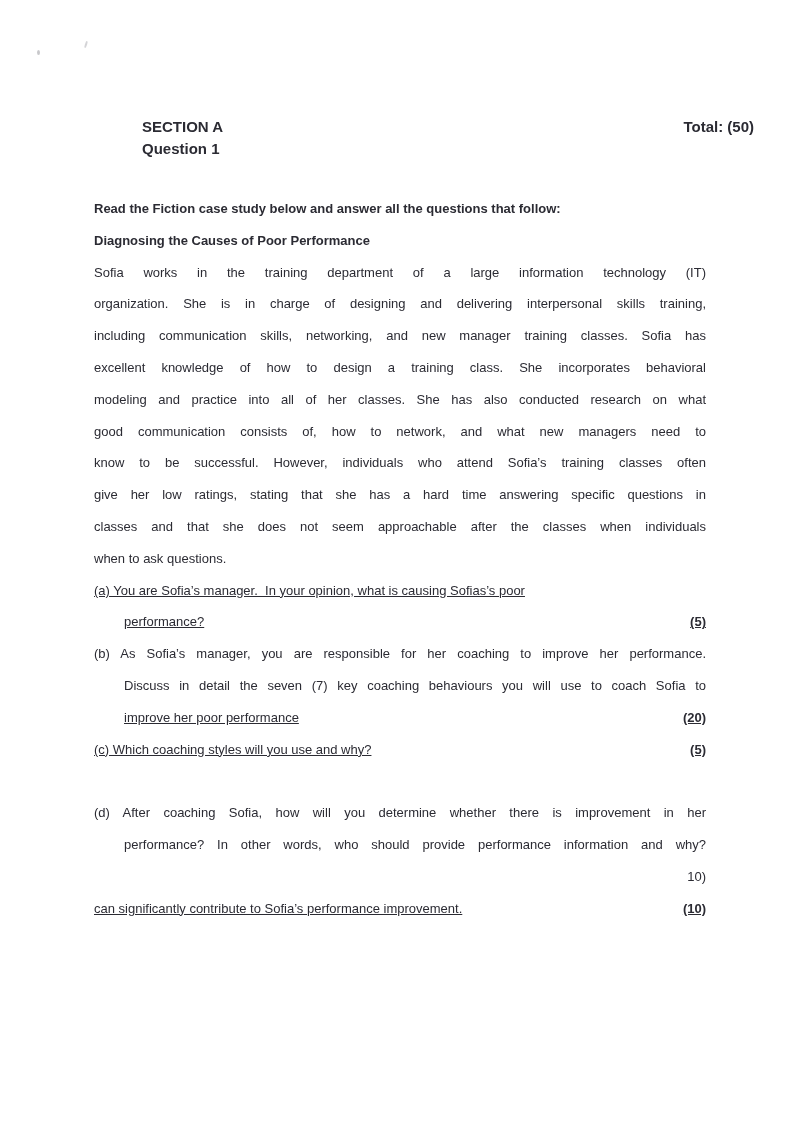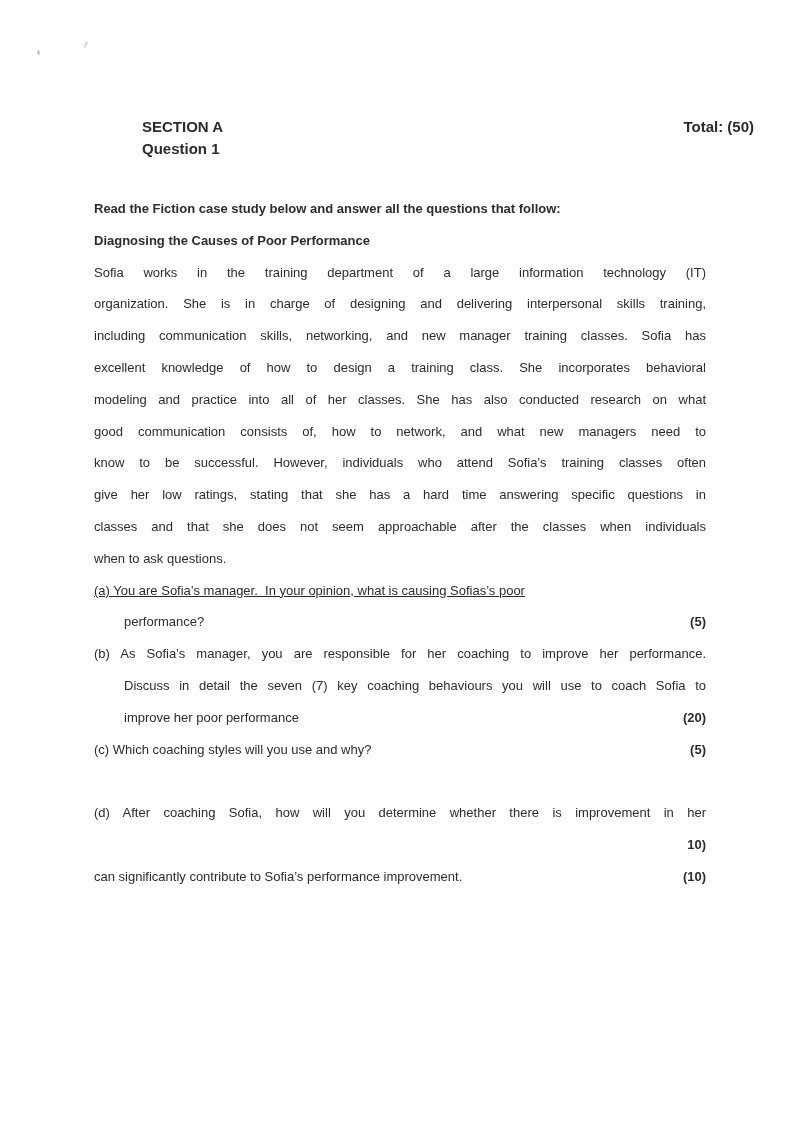--- a/index.html
+++ b/index.html
@@ -64,28 +64,29 @@
   .jline {
     text-align: justify;
     text-align-last: justify;
   }
   .pre { white-space: pre-wrap; text-decoration: underline; }
   .indent { padding-left: 30px; }
   .row {
     display: flex;
     justify-content: space-between;
     align-items: baseline;
+    text-decoration: underline;
   }
   .row .marks {
     font-weight: bold;
     text-align: right;
   }
   .marks-only {
     text-align: right;
-    font-weight: bold;
+    font-weight: normal;
   }
   .spacer-line { height: 31.8px; }
   .jline.indent {
     
   }
 </style>
 </head>
 <body>
 
 <div class="page">
@@ -136,20 +137,21 @@
 
     <div class="row">
       <div>(c) Which coaching styles will you use and why?</div>
       <div class="marks">(5)</div>
     </div>
 
     <div class="spacer-line"></div>
 
     <div>
       <div class="jline">(d) After coaching Sofia, how will you determine whether there is improvement in her</div>
+      <div class="jline indent">performance? In other words, who should provide performance information and why?</div>
       <div class="marks-only">10)</div>
     </div>
 
     <div>
       <div class="row">
         <div>can significantly contribute to Sofia’s performance improvement.</div>
         <div class="marks">(10)</div>
       </div>
     </div>
 

